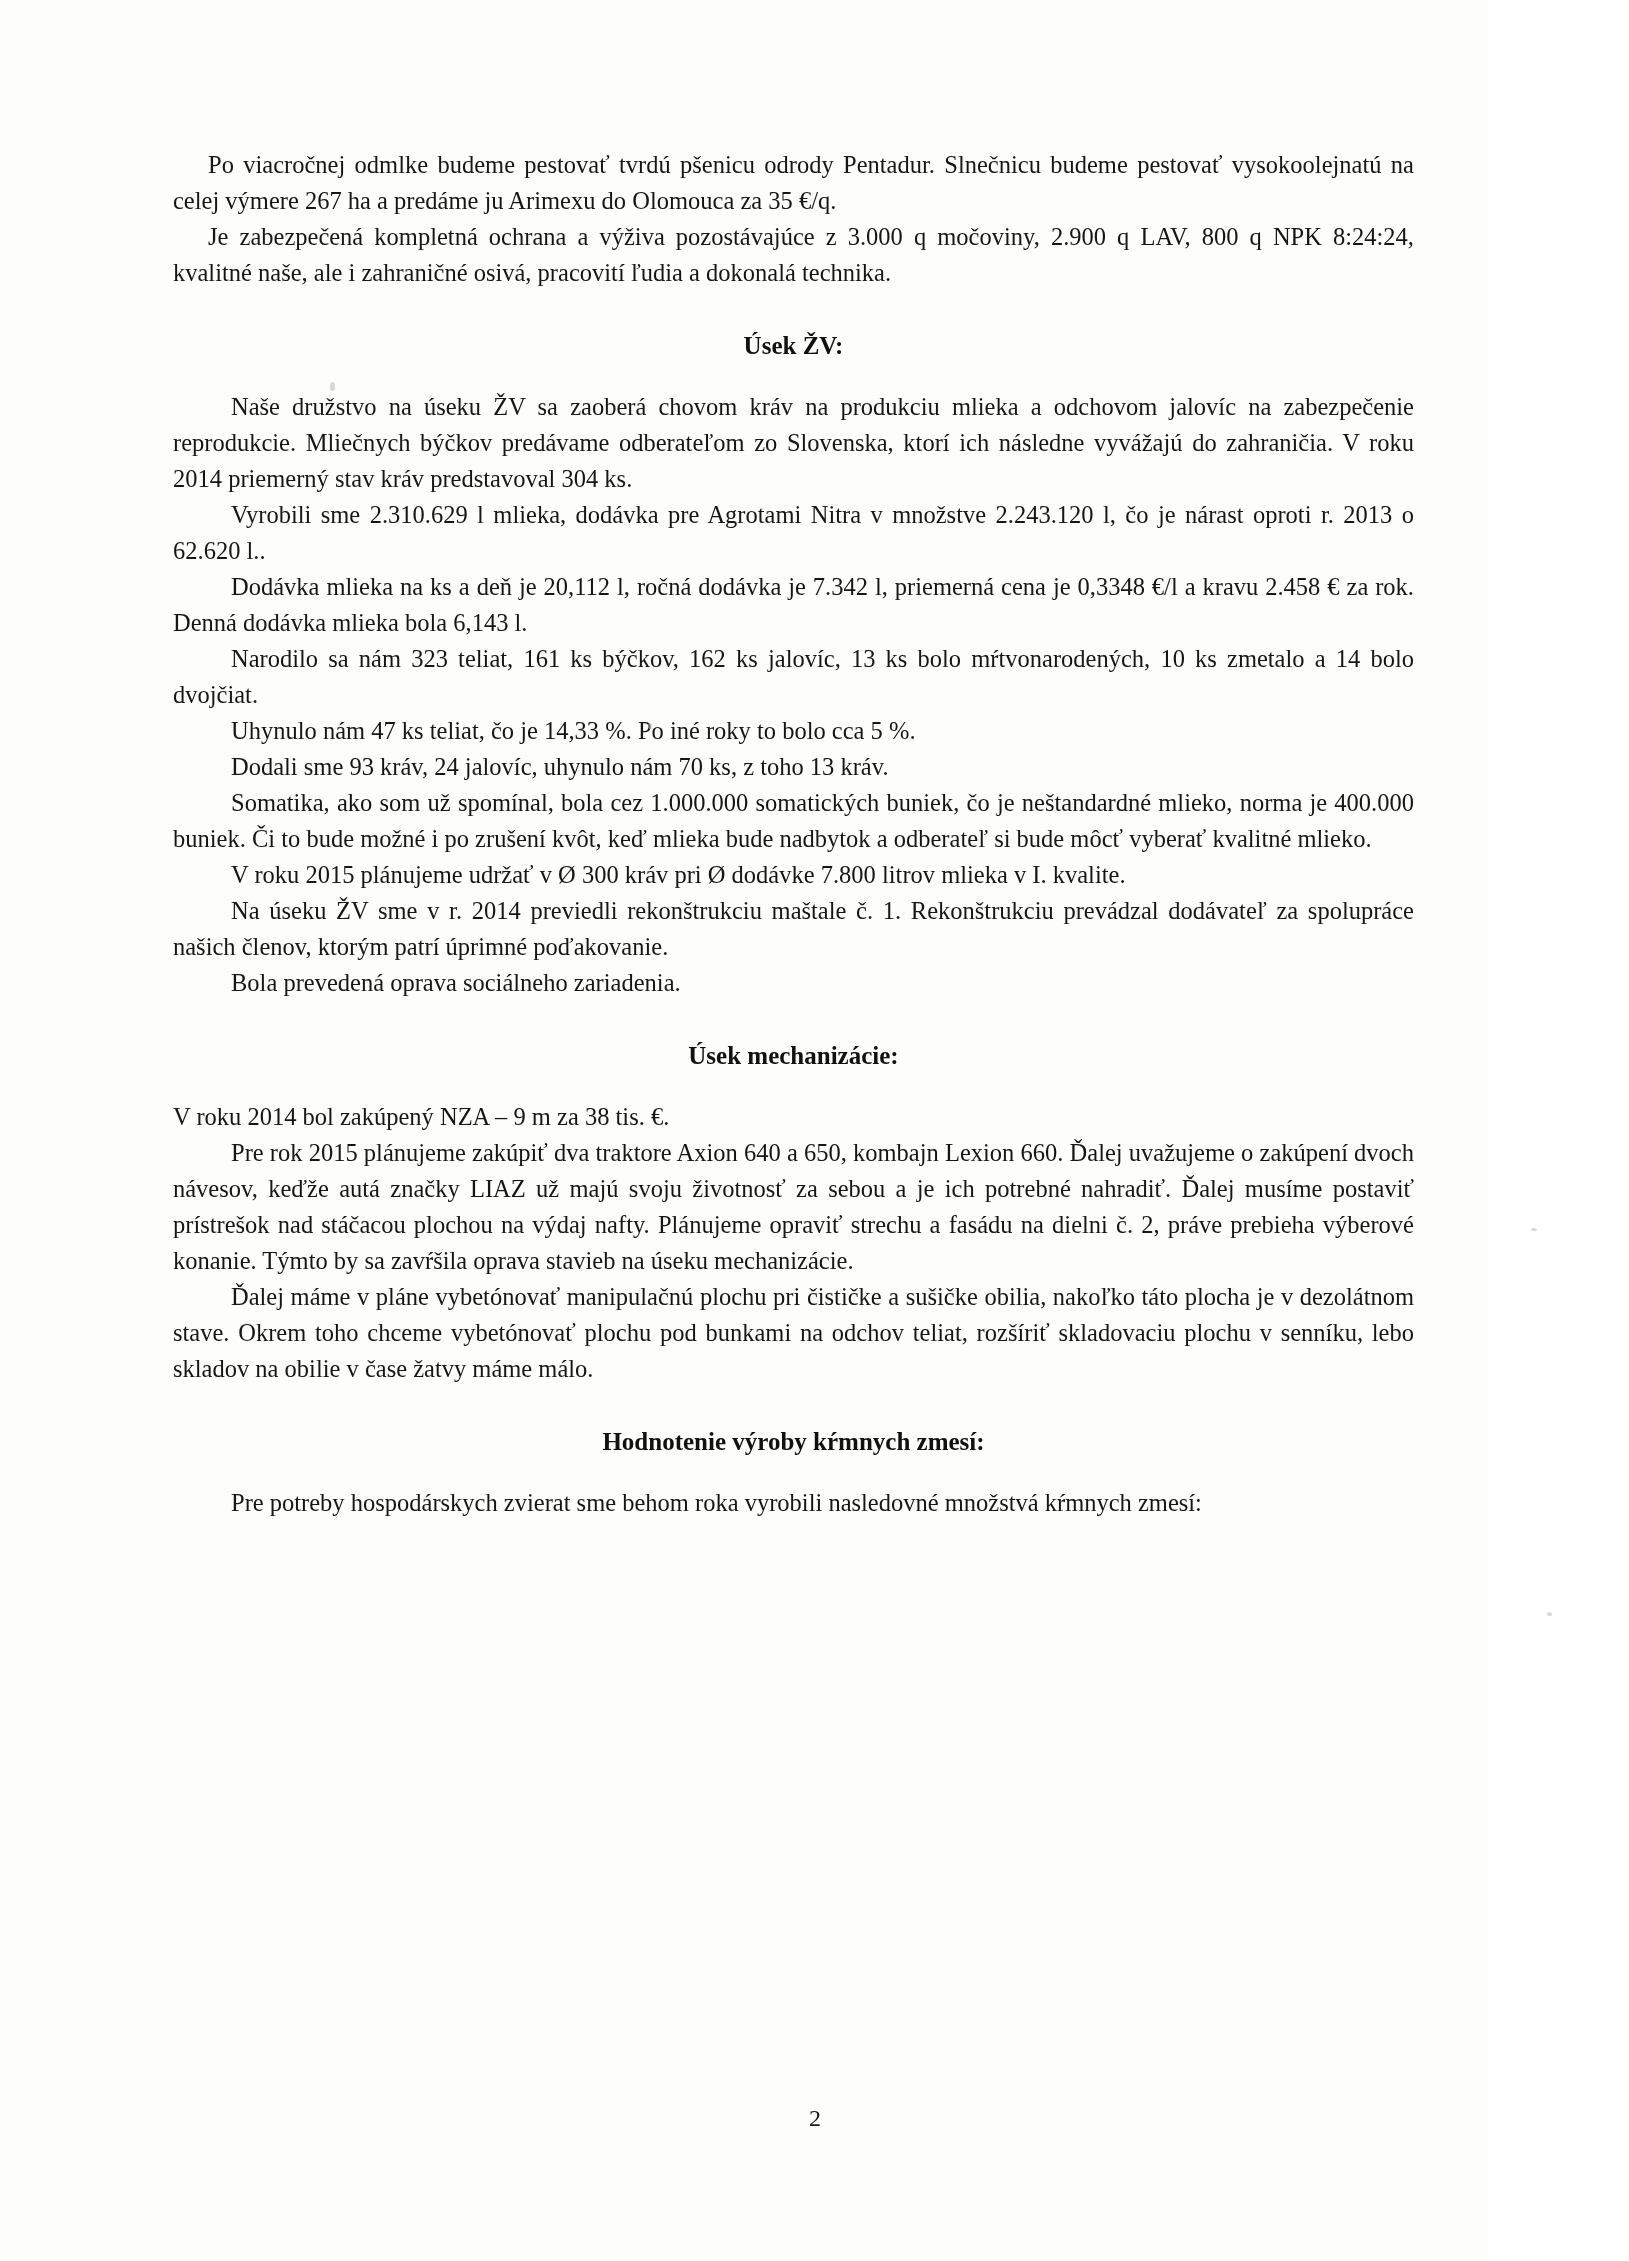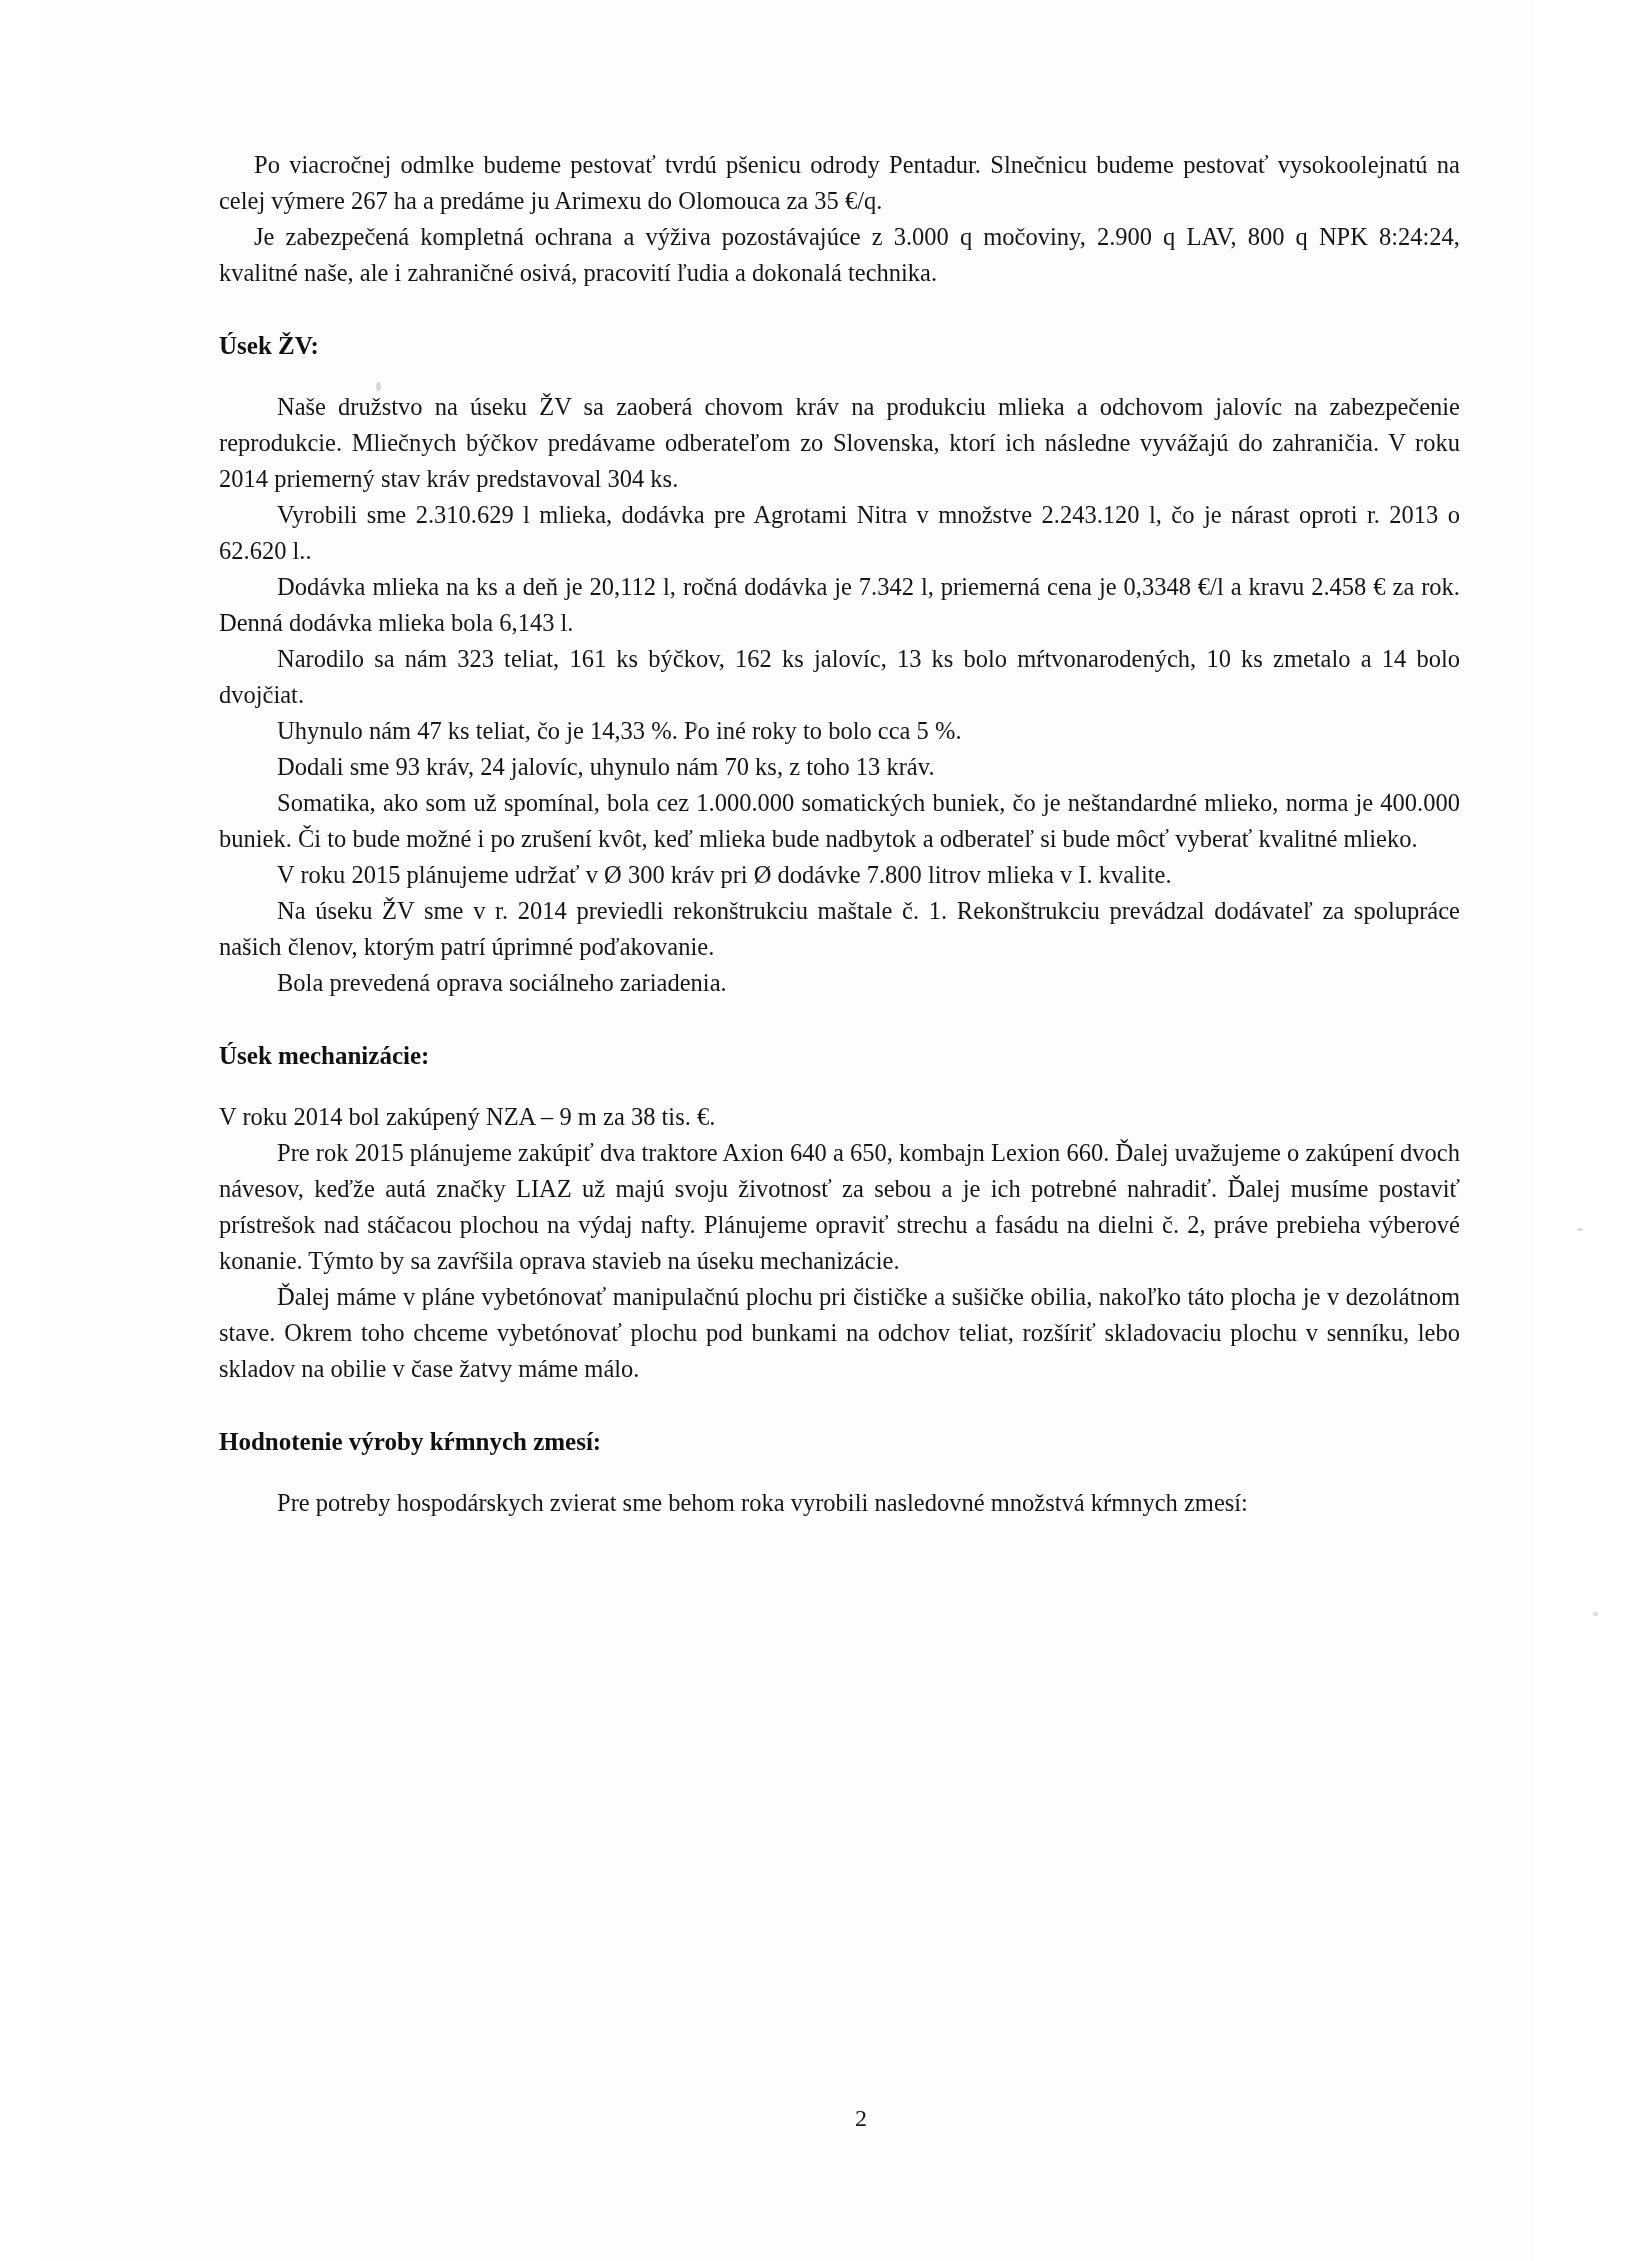--- a/index.html
+++ b/index.html
@@ -14,21 +14,20 @@
     color: #111111;
     position: relative;
     overflow: hidden;
   }
   .page {
     position: absolute;
     top: 0; left: 0;
     width: 1488px;
     height: 2261px;
     background: #fdfdfb;
-    margin-left: 46px;
   }
   .content {
     position: absolute;
     left: 173px;
     top: 147px;
     width: 1241px;
   }
   p {
     margin: 0;
     font-size: 24.5px;
@@ -47,21 +46,21 @@
     text-indent: 0;
   }
   .spacer-md { height: 26px; }
   .spacer-lg { height: 37px; }
   h2.heading {
     margin: 0;
     font-size: 25px;
     font-weight: bold;
     line-height: 1.4;
     color: #111111;
-    text-align: left;
+    text-align: center;
   }
   .page-number {
     position: absolute;
     left: 0;
     width: 1630px;
     top: 2105px;
     text-align: center;
     font-size: 24px;
     color: #191919;
   }

